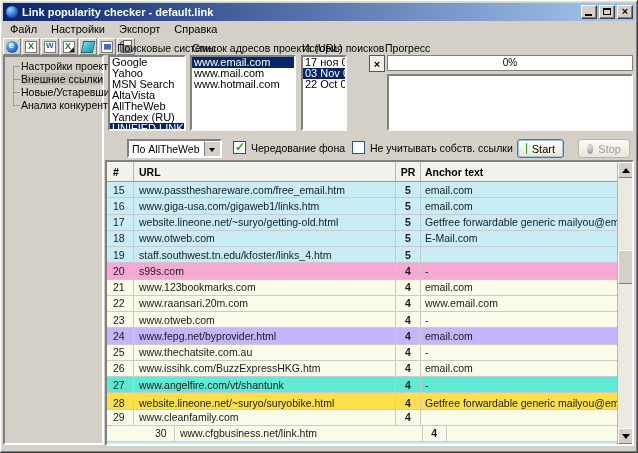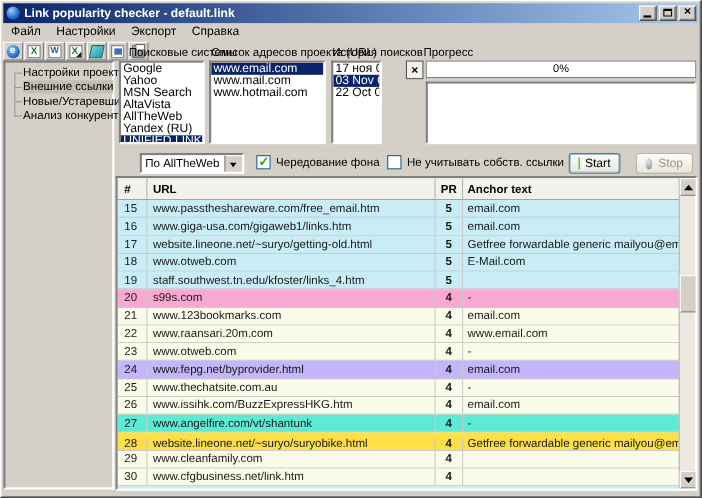--- a/index.html
+++ b/index.html
@@ -334,21 +334,21 @@
           <div class="cell col-1">website.lineone.net/~suryo/suryobike.html</div>
           <div class="cell col-2">4</div>
           <div class="cell col-3">Getfree forwardable generic mailyou@email.com</div>
         </div>
         <div class="trow" style="background: rgb(251, 251, 233);">
           <div class="cell col-0">29</div>
           <div class="cell col-1">www.cleanfamily.com</div>
           <div class="cell col-2">4</div>
           <div class="cell col-3"></div>
         </div>
-        <div class="trow" style="background: rgb(251, 251, 233);">
+        <div class="trow" style="background: rgb(251, 251, 233); padding-left: 42px;">
           <div class="cell col-0">30</div>
           <div class="cell col-1">www.cfgbusiness.net/link.htm</div>
           <div class="cell col-2">4</div>
           <div class="cell col-3"></div>
         </div>
       </div>
     <div class="partial-row" id="partialrow" style="background: rgb(201, 237, 246);"></div>
     <div class="vscroll">
       <span class="sbtn up">
           <i class="arrow-up-icon"></i>

